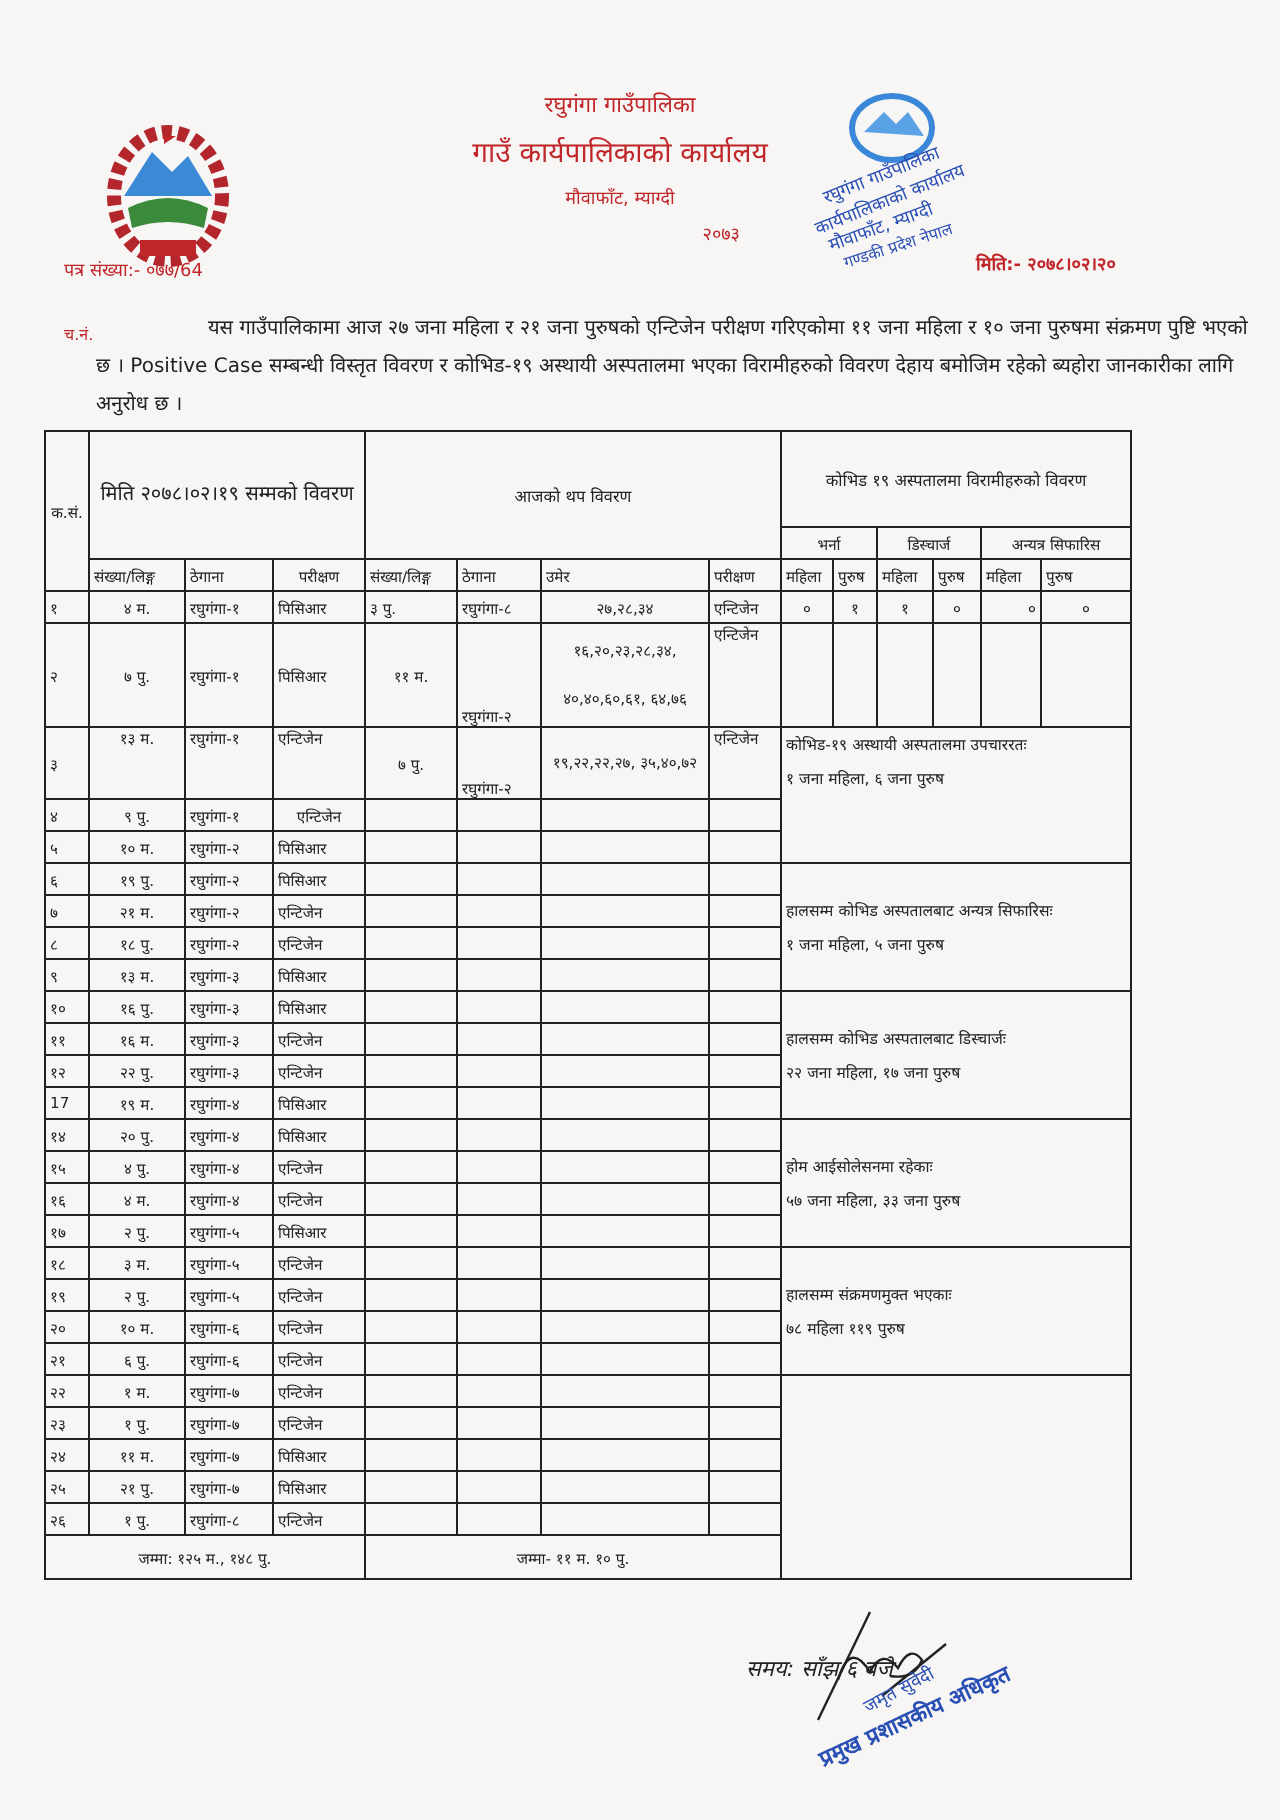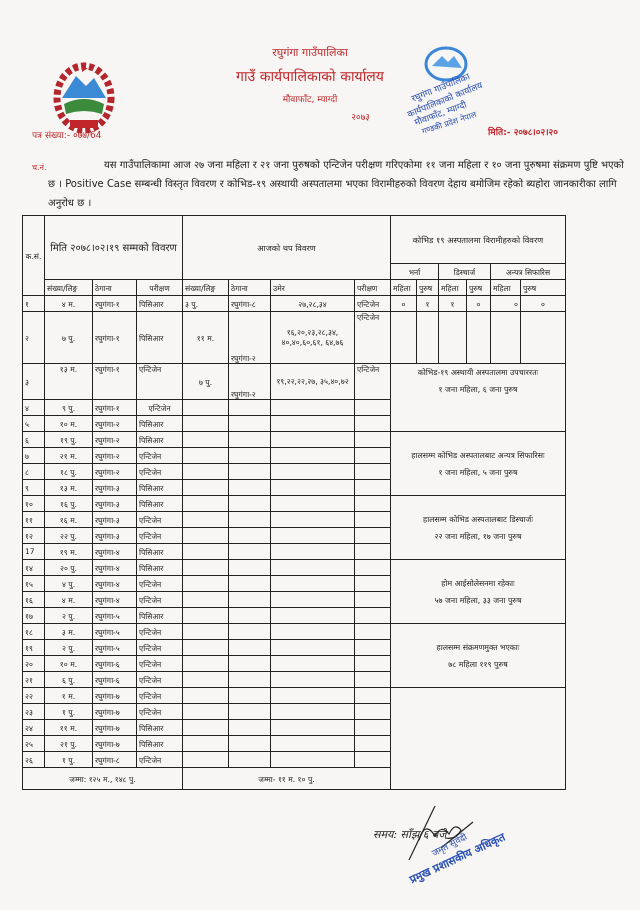--- a/index.html
+++ b/index.html
@@ -12,21 +12,21 @@
   .stamp{position:absolute;left:392px;top:28px;width:120px;height:110px;}
   .ref{position:absolute;left:32px;top:128px;font-size:9px;color:#c0262a;}
   .date{position:absolute;left:488px;top:125px;font-size:9px;color:#c0262a;font-weight:bold;}
   .chno{position:absolute;left:32px;top:149px;font-size:8px;color:#c0262a;margin-top:12px;}
   .para{position:absolute;left:48px;top:155px;width:580px;font-size:10px;line-height:19px;color:#222;}
   .para .indent{display:inline-block;width:56px;}
   table.main{position:absolute;left:22px;top:215px;border-collapse:collapse;font-size:7.6px;color:#222;}
   table.main td{border:1px solid #222;padding:0 2px;height:15px;vertical-align:middle;white-space:nowrap;}
   .c{text-align:center;}
   .r{text-align:right;}
-  .side{white-space:normal !important;text-align:center;line-height:17px;font-size:7.8px;}
+  .side{white-space:normal !important;line-height:17px;font-size:7.8px;}
   .sig{position:absolute;left:373px;top:826px;font-size:11px;font-style:italic;color:#222;}
   .sign{position:absolute;left:405px;top:800px;width:70px;height:70px;}
   .sigstamp1{position:absolute;left:430px;top:838px;font-size:9px;color:#2a4fb5;transform:rotate(-28deg);}
   .sigstamp2{position:absolute;left:405px;top:850px;font-size:11px;font-weight:bold;color:#2a4fb5;transform:rotate(-25deg);}
 </style>
 </head>
 <body>
 
 <div class="emblem">
   <svg width="64" height="78" viewBox="0 0 64 78">
@@ -122,21 +122,21 @@
     <td class="c">०</td>
   </tr>
 
   <tr style="height:52px">
     <td>२</td>
     <td class="c">७ पु.</td>
     <td>रघुगंगा-१</td>
     <td>पिसिआर</td>
     <td class="c">११ म.</td>
     <td style="vertical-align:bottom">रघुगंगा-२</td>
-    <td class="c" style="white-space:normal;line-height:10px">१६,२०,२३,२८,३४, ४०,४०,६०,६१, ६४,७६</td>
+    <td class="c" style="white-space:normal;line-height:24px">१६,२०,२३,२८,३४, ४०,४०,६०,६१, ६४,७६</td>
     <td style="vertical-align:top">एन्टिजेन</td>
     <td></td>
         <td></td>
         <td></td>
         <td></td>
         <td></td>
         <td></td>
   </tr>
 
   <tr style="height:36px">

